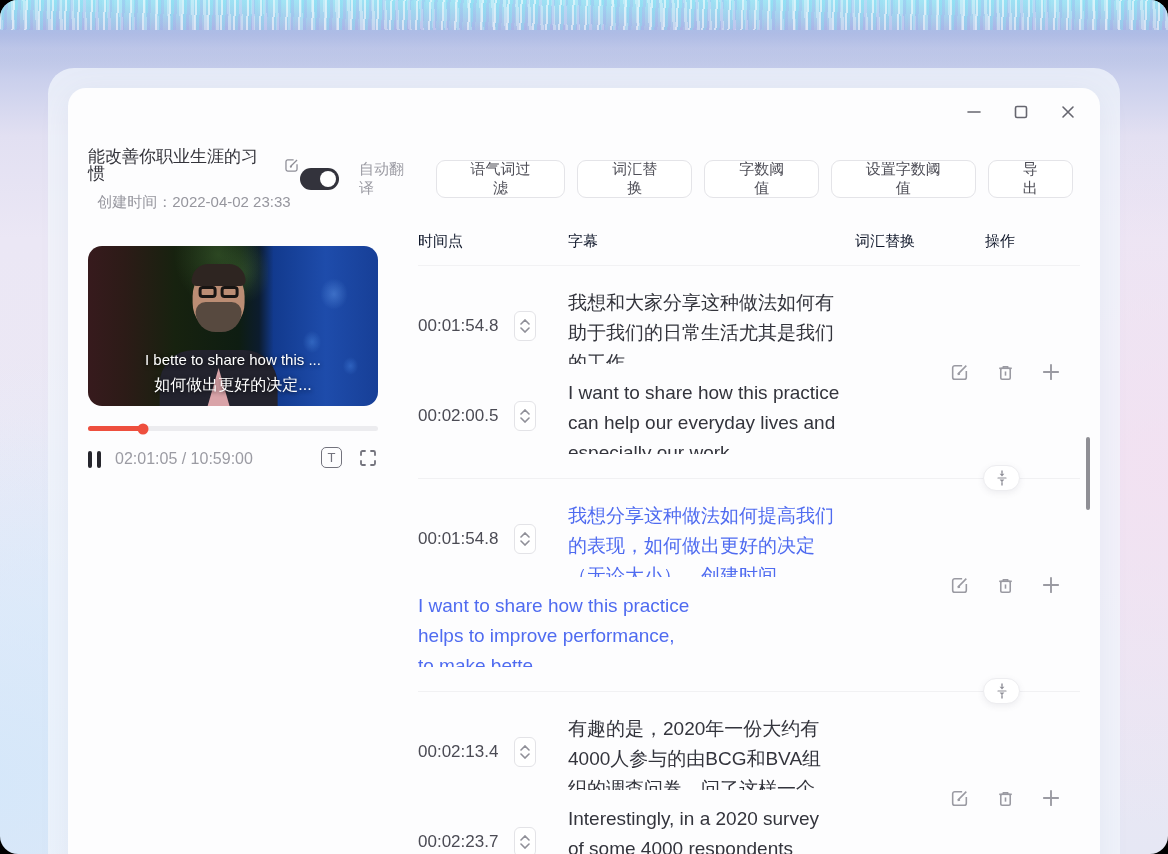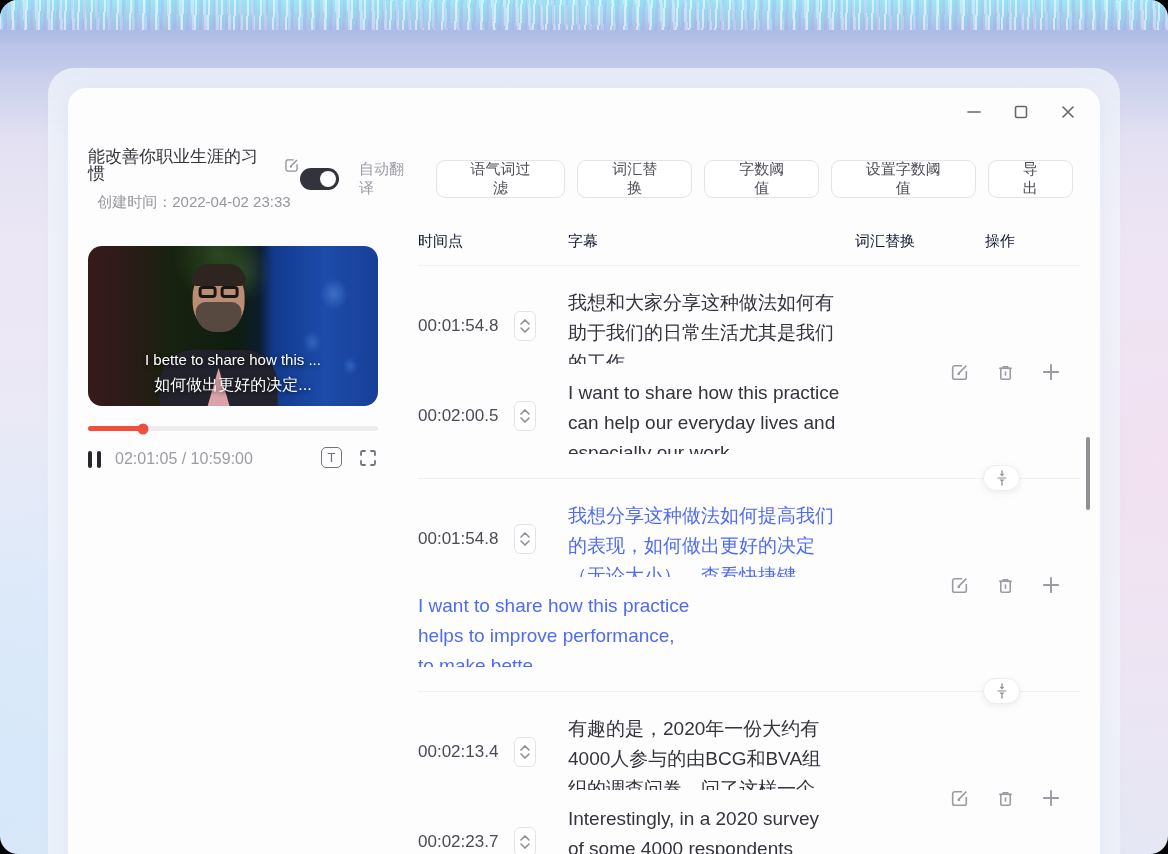--- a/index.html
+++ b/index.html
@@ -285,21 +285,21 @@
               <span class="ts">00:01:54.8</span>
               <span class="stepper">
                 <svg width="10" height="6" viewBox="0 0 10 6">
                     <path d="M1 5l4-4 4 4" fill="none" stroke="currentColor" stroke-width="1.6" stroke-linecap="round"></path>
                   </svg>
                 <svg width="10" height="6" viewBox="0 0 10 6">
                     <path d="M1 1l4 4 4-4" fill="none" stroke="currentColor" stroke-width="1.6" stroke-linecap="round"></path>
                   </svg>
               </span>
             </span>
-            <div class="subtext">我想分享这种做法如何提高我们的表现，如何做出更好的决定（无论大小），查看快捷键</div>
+            <div class="subtext">我想分享这种做法如何提高我们的表现，如何做出更好的决定（无论大小），创建时间</div>
           </div>
           <div class="entry">
             <div class="subtext">I want to share how this practice helps to improve performance, to make bette</div>
           </div>
           <div class="actions">
             <span class="ab">
               <svg width="21" height="21" viewBox="0 0 20 20" fill="none" stroke="currentColor" stroke-width="1.5">
                 <path d="M12.5 3.5H5.5A2 2 0 0 0 3.5 5.5v9a2 2 0 0 0 2 2h9a2 2 0 0 0 2-2V8.5"></path>
                 <path d="M8.5 11.5L16.5 3.5"></path>
                   <path d="M8.2 11.8l1.6-.3-.1-1.4"></path>

